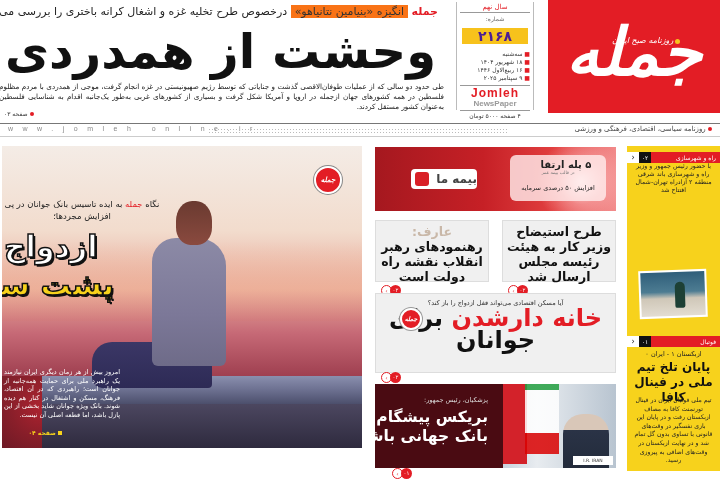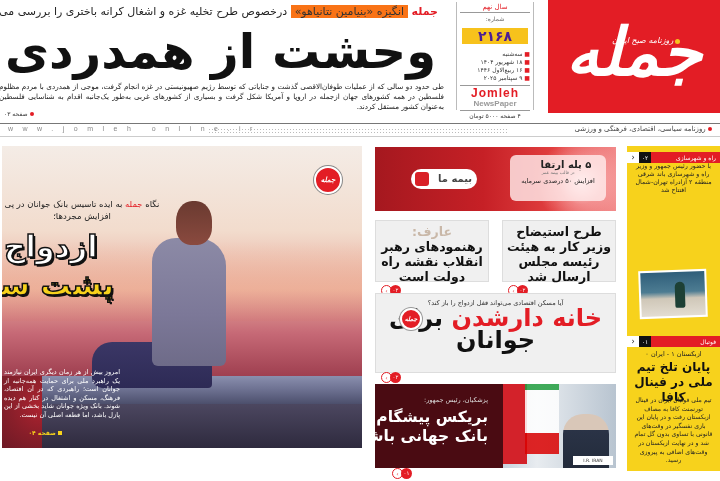--- a/index.html
+++ b/index.html
@@ -135,31 +135,31 @@
   .ad-banner {
     position: absolute; left: 375px; top: 147px; width: 241px; height: 64px;
     background: linear-gradient(90deg, #a5181f 0%, #c62026 45%, #e24040 75%, #f28b8b 100%);
     overflow: hidden;
   }
   .ad-flare {
     position: absolute; right: -10px; top: -10px; width: 90px; height: 90px;
     background: radial-gradient(circle, rgba(255,255,255,0.9) 0%, rgba(255,200,200,0.4) 35%, rgba(255,255,255,0) 70%);
   }
   .ad-logo {
-    position: absolute; left: 36px; top: 22px; width: 66px; height: 20px; background: #fff; border-radius: 10px;
-    font-size: 10px; font-weight: bold; color: #444; line-height: 20px; text-align: center; padding-left: 22px;
+    position: absolute; left: 36px; top: 22px; width: 66px; height: 20px; background: #fff; border-radius: 4px;
+    font-size: 12px; font-weight: bold; color: #444; line-height: 20px; text-align: right; padding-left: 22px;
   }
   .ad-logo .cube { position: absolute; left: 4px; top: 3px; width: 14px; height: 14px; background: #d92027; border-radius: 3px; }
   .ad-box {
     position: absolute; right: 10px; top: 8px; width: 96px; height: 46px; background: rgba(255,235,235,0.82);
     border-radius: 6px; text-align: center; color: #222; padding-top: 4px;
   }
   .ad-box .t1 { font-size: 10px; font-weight: bold; margin-left: 16px; }
   .ad-box .t2 { font-size: 4.5px; color: #777; }
-  .ad-box .t3 { font-size: 6.5px; margin-top: 2px; }
+  .ad-box .t3 { font-size: 6.5px; margin-top: 9px; }
 
   .mini-card {
     position: absolute; top: 220px; width: 114px; height: 62px;
     background: #f0f0f0; border: 1px solid #ddd; text-align: center;
     font-weight: bold; font-size: 12.5px; line-height: 15px; color: #111; padding-top: 3px;
     background-image: radial-gradient(#e2e2e2 0.6px, transparent 0.7px); background-size: 2px 2px;
   }
   .mini-card .accent { color: #c9b8a8; }
   .mini-right { left: 502px; }
   .mini-left  { left: 375px; }

